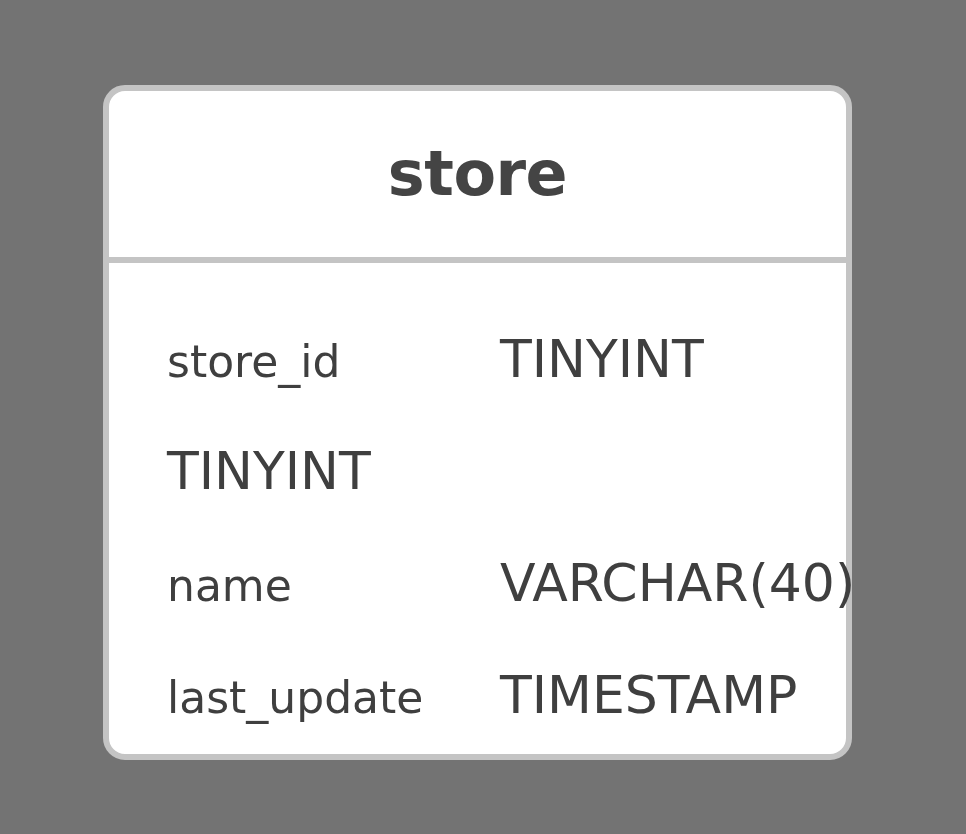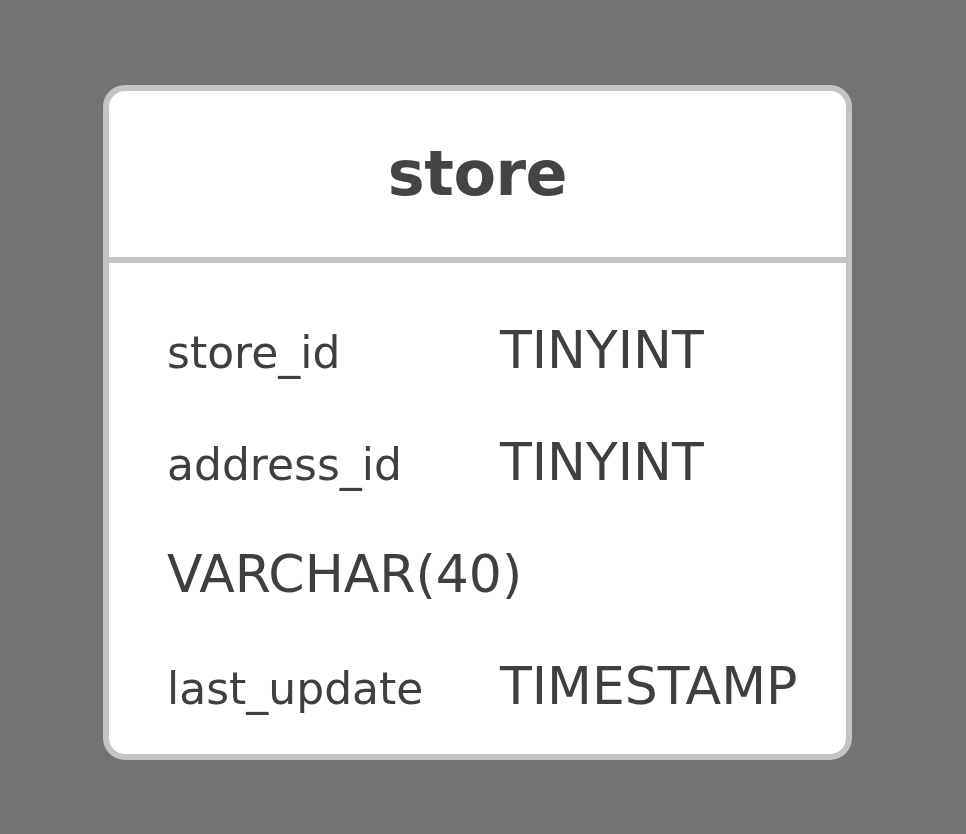--- a/index.html
+++ b/index.html
@@ -55,21 +55,21 @@
     color: #444444;
     line-height: 1;
     letter-spacing: -0.5px;
     white-space: nowrap;
   }
 
   
   .entity-body {
     flex: 1 1 auto;
     position: relative;
-    padding-top: 31px;
+    padding-top: 40px;
     box-sizing: border-box;
   }
 
   .field-row {
     display: flex;
     align-items: baseline;
     height: 112px;
     padding-left: 58px;
     box-sizing: border-box;
   }
@@ -105,25 +105,25 @@
     </div>
 
     <div class="entity-body">
 
       <div class="field-row">
         <div class="field-name">store_id</div>
         <div class="field-type">TINYINT</div>
       </div>
 
       <div class="field-row">
-        <div class="field-name">address_id</div>
         <div class="field-type">TINYINT</div>
       </div>
 
       <div class="field-row">
+        <div class="field-name">name</div>
         <div class="field-type">VARCHAR(40)</div>
       </div>
 
       <div class="field-row">
         <div class="field-name">last_update</div>
         <div class="field-type">TIMESTAMP</div>
       </div>
 
     </div>
   </div>

